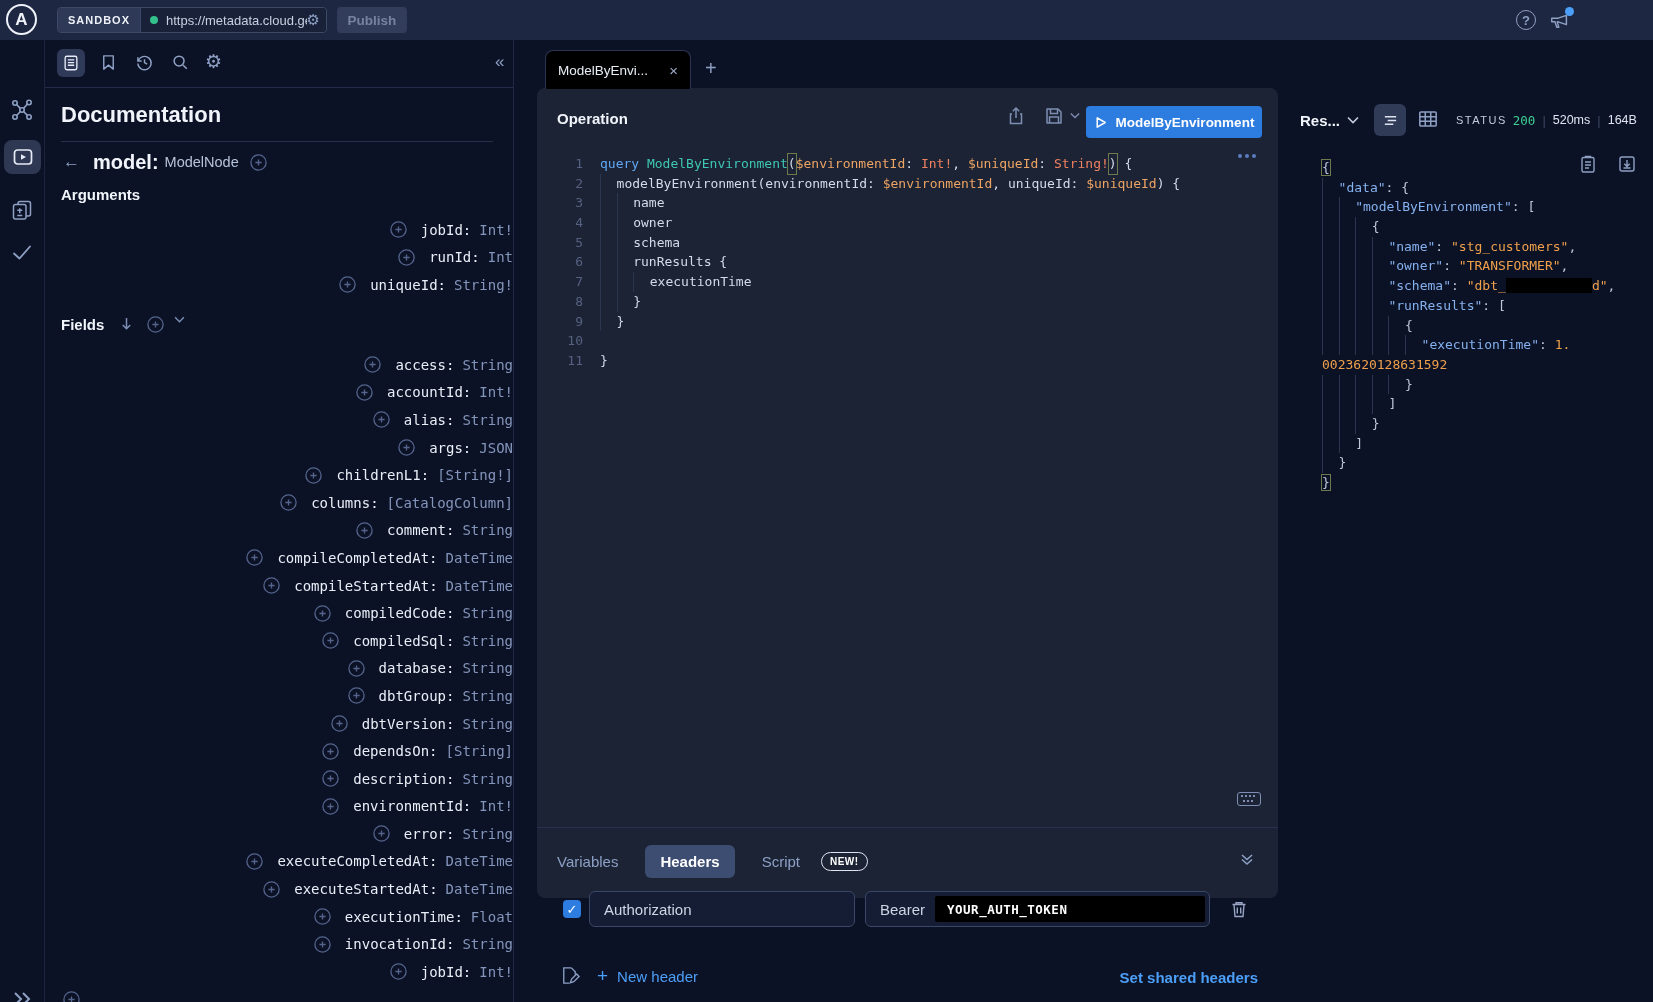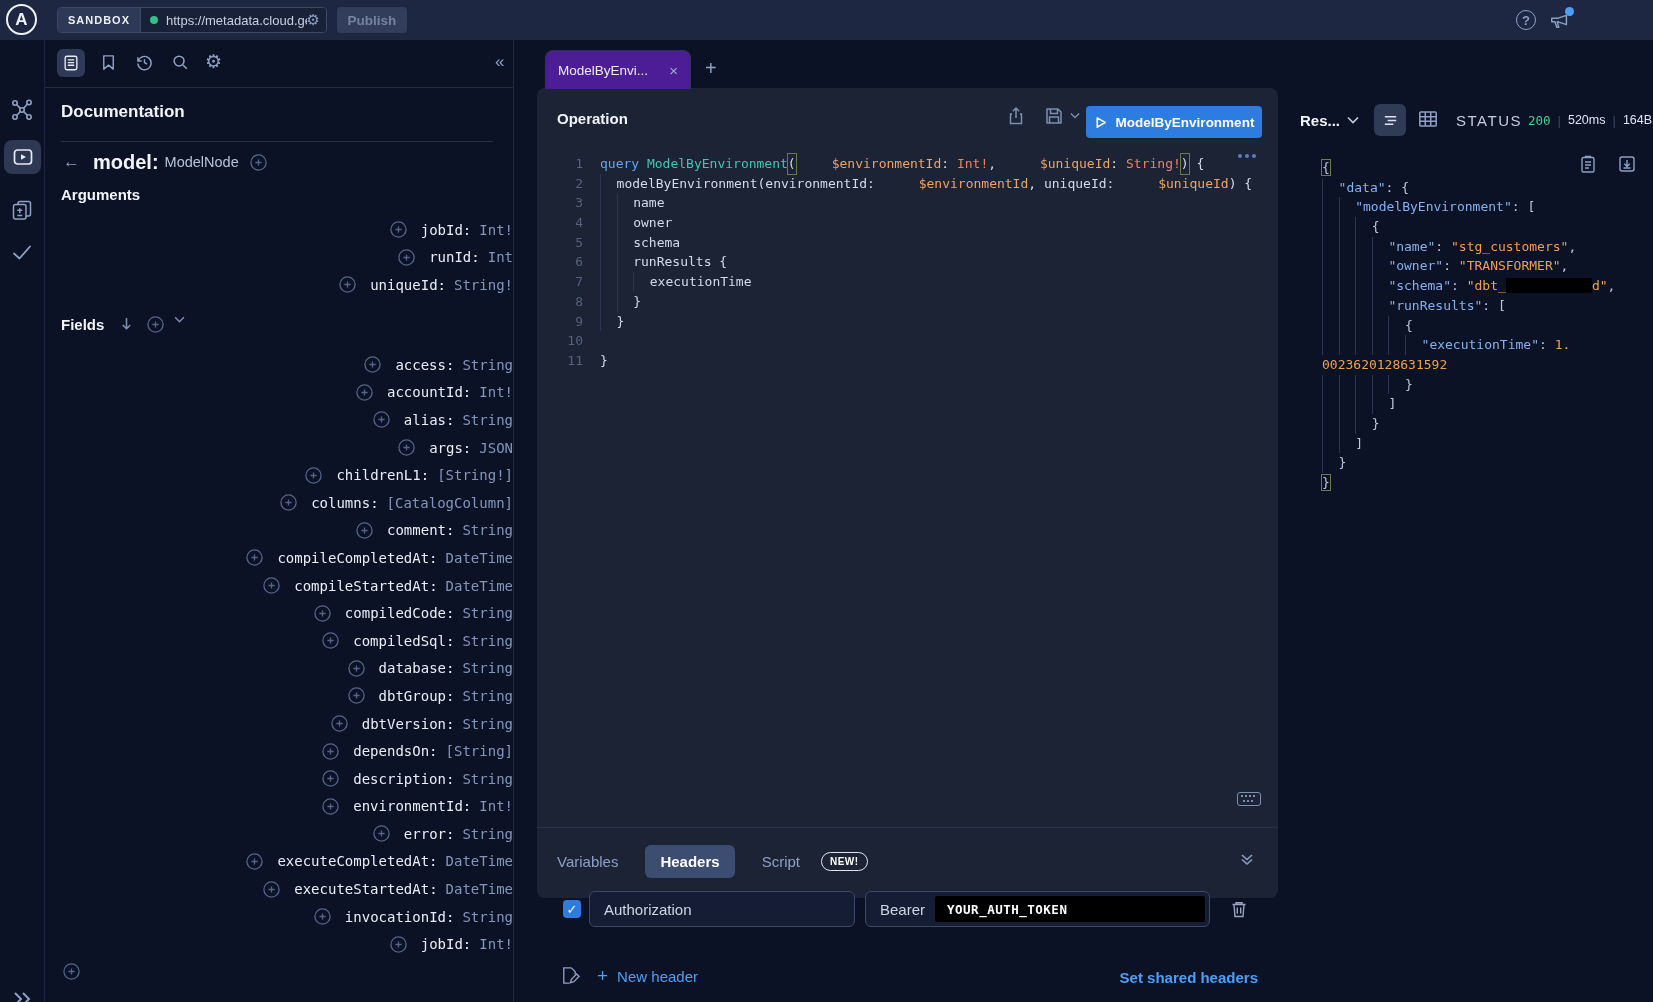--- a/index.html
+++ b/index.html
@@ -40,58 +40,58 @@
   #railexpand{position:absolute;left:12px;top:950px;width:22px;height:18px;color:#8ea0c4;}
 
   
   #docs{position:absolute;left:45px;top:40px;width:469px;height:962px;background:#0c1226;
         border-right:1px solid #202a46;box-sizing:border-box;overflow:hidden;}
   #dociconrow{position:absolute;left:0;top:0;width:100%;height:47px;border-bottom:1px solid #222c48;}
   #docchip{position:absolute;left:12px;top:9px;width:28px;height:28px;background:#2f3a58;border-radius:6px;
         display:flex;align-items:center;justify-content:center;color:#e6ebf5;}
   .dochdric{position:absolute;top:13px;width:20px;height:20px;color:#8ea0c4;}
   #collapseL{position:absolute;left:450px;top:11px;font-size:17px;color:#8ea0c4;line-height:22px;}
-  #doctitle{position:absolute;left:16px;top:62px;font-size:17px;font-weight:bold;color:#f1f4fa;}
+  #doctitle{position:absolute;left:16px;top:62px;font-size:22px;font-weight:bold;color:#f1f4fa;}
   #dochr{position:absolute;left:16px;right:20px;top:101px;border-top:1px solid #27304c;}
   #modelrow{position:absolute;left:18px;top:110px;height:24px;display:flex;align-items:center;}
   #backarrow{color:#8ea0c4;font-size:17px;margin-right:13px;}
   .modelkey{font-size:20px;font-weight:bold;color:#f1f4fa;}
   .modelval{font-size:14.5px;color:#b7c3da;margin-left:6px;margin-right:11px;}
   #argstitle{position:absolute;left:16px;top:146px;font-size:15px;font-weight:bold;color:#f1f4fa;}
   #arglist{position:absolute;left:18px;top:176px;right:0;}
   #fieldshdr{position:absolute;left:16px;top:276px;display:flex;align-items:flex-start;}
   #fieldshdr .t{font-size:15px;font-weight:bold;color:#f1f4fa;margin-right:15px;}
   #fieldlist{position:absolute;left:18px;top:311px;right:0;}
   .doc-row{height:27.6px;display:flex;align-items:center;}
   .doc-row .pl{margin-right:14px;flex:none;}
   .dn{font-size:14px;color:#e9eef7;}
   .dt{font-size:14px;color:#8495bb;margin-left:8px;}
 
   
-  #optab{position:absolute;left:545px;top:50px;width:146px;height:39px;background:#4c1d95;
+  #optab{position:absolute;left:545px;top:50px;width:146px;height:39px;background:#000000;
         border:1px solid #2b3552;border-bottom:none;border-radius:8px 8px 0 0;box-sizing:border-box;
         display:flex;align-items:center;padding:0 12px;z-index:2;}
   #optab .t{flex:1;font-size:13.5px;color:#e8edf5;white-space:nowrap;overflow:hidden;}
   #optab .x{color:#9eabc8;font-size:15px;margin-left:8px;}
   #newtab{position:absolute;left:705px;top:57px;font-size:20px;color:#8ea0c4;}
   #card{position:absolute;left:537px;top:88px;width:741px;height:810px;background:#1b2334;border-radius:8px;}
 
   #optitle{position:absolute;left:20px;top:22px;font-size:15px;font-weight:bold;color:#f1f4fa;}
   .opic{position:absolute;top:17px;width:22px;height:22px;color:#7e8db2;}
   #runbtn{position:absolute;left:549px;top:18px;width:176px;height:32px;background:#2d7ce0;border-radius:4px;
         display:flex;align-items:center;justify-content:center;color:#fff;font-size:13.5px;font-weight:bold;}
   #runbtn svg{margin-right:9px;}
 
   
   #codelines{position:absolute;left:0;top:66px;right:0;font-family:"DejaVu Sans Mono",monospace;font-size:13px;}
   .cl{height:19.7px;line-height:19.7px;white-space:pre;display:flex;}
   .cl .ln{width:46px;text-align:right;color:#566182;flex:none;margin-right:17px;}
   .ind{flex:none;}
   .ind i{display:inline-block;width:15.6px;height:19.7px;border-left:1px solid #2a3552;vertical-align:top;}
-  .kw{color:#61a7f4;}.op{color:#3fc6b4;}.var{color:#eda464;padding-left:36px;}.ty{color:#ee8160;}.p{color:#d3dbe9;}
+  .kw{color:#61a7f4;}.op{color:#3fc6b4;}.var{color:#eda464;}.ty{color:#ee8160;}.p{color:#d3dbe9;}
   .bh{color:#d3dbe9;outline:1px solid #6e7a4e;}
   #editordots{position:absolute;right:22px;top:66px;display:flex;gap:3px;}
   #editordots i{width:4px;height:4px;border-radius:50%;background:#5d7cc0;}
   #kbdicon{position:absolute;left:700px;top:704px;width:24px;height:14px;border:1.5px solid #7e8db2;
         border-radius:3px;box-sizing:border-box;}
   #kbdicon::after{content:"";position:absolute;left:3px;top:2px;width:2px;height:2px;background:#7e8db2;
         box-shadow:4px 0 #7e8db2,8px 0 #7e8db2,12px 0 #7e8db2,2px 5px #7e8db2,6px 5px #7e8db2,10px 5px #7e8db2;}
 
   
   #carddiv{position:absolute;left:0;right:0;top:739px;border-top:1px solid #283050;}
@@ -118,21 +118,21 @@
   #sharedheaders{position:absolute;right:20px;top:881px;font-size:15px;font-weight:bold;color:#4c9ff8;}
 
   
   #resp{position:absolute;left:1279px;top:40px;width:374px;height:962px;overflow:hidden;}
   #resphdr{position:absolute;left:21px;top:62px;height:36px;display:flex;align-items:center;}
   #resptitle{font-size:15px;font-weight:bold;color:#f1f4fa;margin-right:7px;}
   #respchev{margin-right:15px;color:#c3cbdf;}
   #viewchip{width:32px;height:32px;background:#303b58;border-radius:6px;display:flex;align-items:center;
         justify-content:center;color:#dfe5f0;margin-right:10px;}
   #gridic{width:26px;height:26px;color:#8ea0c4;margin-right:14px;}
-  #statuslabel{font-size:15px;letter-spacing:1.5px;color:#c3cbdf;margin-right:6px;}
+  #statuslabel{font-size:11px;letter-spacing:1.5px;color:#c3cbdf;margin-right:6px;}
   #statuscode{font-size:12.5px;color:#3ecf92;font-family:"DejaVu Sans Mono",monospace;}
   .statsep{color:#3a4663;margin:0 7px;font-size:13px;}
   .statval{font-size:12.5px;color:#dfe4f0;}
   #copyic{position:absolute;left:299px;top:114px;width:20px;height:20px;color:#8ea0c4;}
   #dlic{position:absolute;left:338px;top:114px;width:20px;height:20px;color:#8ea0c4;}
   #jsonlines{position:absolute;left:43px;top:118px;font-family:"DejaVu Sans Mono",monospace;font-size:13px;}
   .jl{height:19.7px;line-height:19.7px;white-space:pre;}
   .jl .ind i{display:inline-block;width:15.6px;height:19.7px;border-left:1px solid #2a3552;vertical-align:top;}
   .k{color:#85b1ee;}.s{color:#efa04b;}.num{color:#efa04b;}.jp{color:#bdc7dc;}
   .pb{color:#bdc7dc;outline:1px solid #6e7a4e;}
@@ -485,20 +485,30 @@
       </div>
       <div class="doc-row mono">
         <span class="pl">
           <svg viewBox="0 0 17 17" width="17" height="17" fill="none" stroke="#54648c" stroke-width="1.3">
             <circle cx="8.5" cy="8.5" r="7.6"></circle>
             <path d="M8.5 5.4v6.2 M5.4 8.5h6.2"></path>
           </svg>
         </span>
         <span class="dn">executeStartedAt:</span>
         <span class="dt">DateTime</span>
+      </div>
+      <div class="doc-row mono">
+        <span class="pl">
+          <svg viewBox="0 0 17 17" width="17" height="17" fill="none" stroke="#54648c" stroke-width="1.3">
+            <circle cx="8.5" cy="8.5" r="7.6"></circle>
+            <path d="M8.5 5.4v6.2 M5.4 8.5h6.2"></path>
+          </svg>
+        </span>
+        <span class="dn">executionTime:</span>
+        <span class="dt">Float</span>
       </div>
       <div class="doc-row mono">
         <span class="pl">
           <svg viewBox="0 0 17 17" width="17" height="17" fill="none" stroke="#54648c" stroke-width="1.3">
             <circle cx="8.5" cy="8.5" r="7.6"></circle>
             <path d="M8.5 5.4v6.2 M5.4 8.5h6.2"></path>
           </svg>
         </span>
         <span class="dn">invocationId:</span>
         <span class="dt">String</span>

